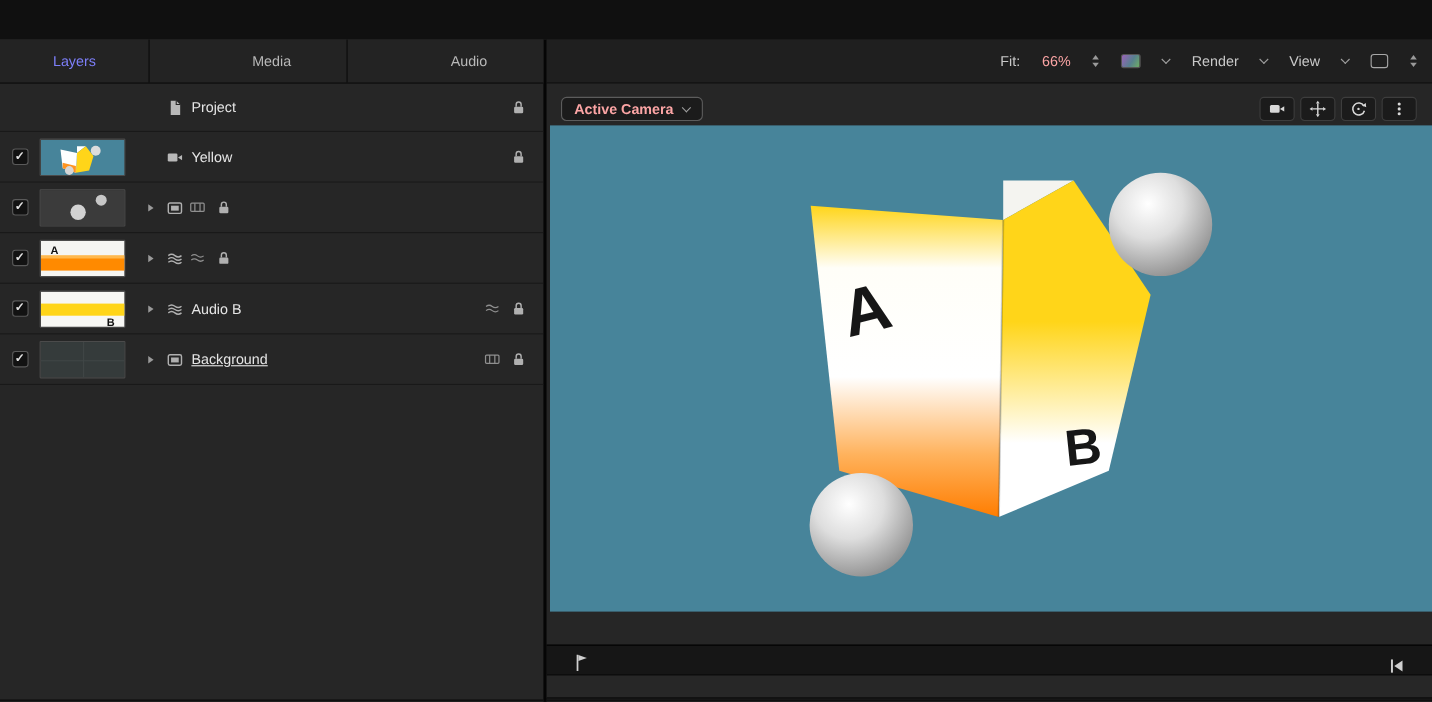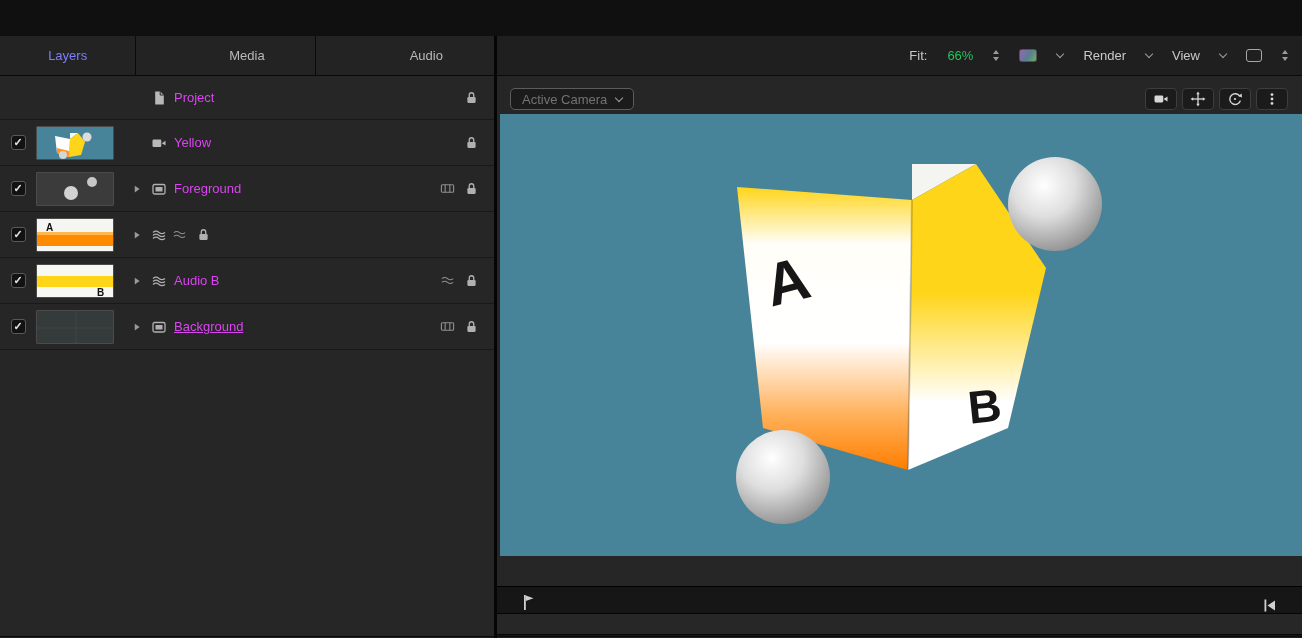--- a/index.html
+++ b/index.html
@@ -14,21 +14,21 @@
   .tab + .tab { border-left:1px solid #0a0a0a;padding-left:43px; }
   .tab.active { color:#7d7ffa; }
 
   .rows { flex:1; overflow:hidden; display:flex; flex-direction:column; }
   .row { height:46px; flex:none; display:flex; align-items:center; border-bottom:1px solid #191919; }
   .row.project { height:44px; }
   .slot-check { width:36px; display:flex; justify-content:center; flex:none; }
   .slot-thumb { width:92px; flex:none; display:flex; align-items:center; }
   .slot-disc { width:18px; flex:none; display:flex; justify-content:center; }
   .slot-icon { width:26px; flex:none; display:flex; justify-content:center; }
-  .rname { flex:1; font-size:13px; color:#d946ef; padding-left:2px; }
+  .rname { flex:1; font-size:13px; color:#e5e5e5; padding-left:2px; }
   .rname.underline { text-decoration:underline; }
   .badges { display:flex; align-items:center; gap:9px; padding-right:15px; flex:none; }
 
   .checkbox { width:15px; height:15px; background:#121212; border:1px solid #5a5a5a; border-radius:3px;
               display:flex; align-items:center; justify-content:center; }
   .checkbox .tick { color:#e3e3e3; font-size:11px; font-weight:bold; line-height:1; }
 
   .thumb { width:78px; height:34px; border:1px solid #4b4b4b; border-radius:1px; overflow:hidden; display:block; background:#333; }
   .thumb svg { display:block; }
 
@@ -38,41 +38,41 @@
              display:flex; align-items:center; padding:0 14px; gap:26px; }
   .lfooter .spacer { flex:1; }
   .lfooter .blue-group { display:flex; align-items:center; gap:22px; padding-right:6px; }
 
   
   .right { flex:1; display:flex; flex-direction:column; min-width:0; }
   .rheader { height:40px; flex:none; background:#1f1f1f; border-bottom:1px solid #0a0a0a;
              display:flex; align-items:center; justify-content:flex-end; gap:20px; padding-right:14px;
              font-size:13px; color:#c9c9c9; }
   .hitem { display:flex; align-items:center; gap:20px; }
-  .dim { color:#22c55e; }
+  .dim { color:#fca5a5; }
   .swatch { width:18px; height:13px; border-radius:2.5px; border:1px solid #555;
             background:linear-gradient(120deg,#9a63b8 0%,#57808f 55%,#6fae62 100%); }
   .frame-ico { width:16px; height:13px; border:1.4px solid #a8a8a8; border-radius:3px; }
 
   .chev { display:inline-block; width:6px; height:6px; border-right:1.6px solid #9e9e9e; border-bottom:1.6px solid #9e9e9e;
           transform:rotate(45deg); margin-top:-3px; }
   .chev.blue { border-color:#7d7ffa; }
   .chev.dimmed { border-color:#5e5e5e; }
   .stepper { display:inline-flex; flex-direction:column; gap:2.5px; }
   .stepper i { width:0; height:0; border-left:3.5px solid transparent; border-right:3.5px solid transparent; display:block; }
   .stepper .up { border-bottom:4.5px solid #9a9a9a; }
   .stepper .down { border-top:4.5px solid #9a9a9a; }
 
   .canvas-wrap { flex:1; position:relative; background:#262626; min-height:0; }
   .viewport { position:absolute; left:3px; right:0; top:38px; bottom:30px; background:#47849a; }
   .viewport svg { display:block; width:100%; height:100%; }
 
   .cam-btn { position:absolute; top:12px; left:13px; height:22px; display:flex; align-items:center; gap:9px;
              background:#1b1b1b; border:1px solid #5c5c5c; border-radius:5px; padding:0 11px;
-             color:#737373; font-size:13px; }
+             color:#fca5a5; font-size:13px;font-weight:bold; }
   .view-btns { position:absolute; top:12px; right:14px; display:flex; gap:5px; }
   .vbtn { width:32px; height:22px; background:#1b1b1b; border:1px solid #3d3d3d; border-radius:4px;
           display:flex; align-items:center; justify-content:center; }
 
   .timeline { height:50px; flex:none; background:#161616; border-top:1px solid #000; position:relative; }
   .scrolltrack { position:absolute; left:0; right:0; top:26px; height:22px; background:#272727;
                  border-top:1px solid #060606; border-bottom:1px solid #060606; }
   .playhead { position:absolute; left:27px; top:8px; }
   .endmark { position:absolute; right:26px; top:12px; }
 
@@ -172,21 +172,20 @@
           <svg width="12" height="12" viewBox="0 0 16 16">
             <polygon points="5,3.5 11.5,8 5,12.5" fill="#9a9a9a"></polygon>
           </svg>
         </div>
         <div class="slot-icon">
           <svg width="16" height="16" viewBox="0 0 16 16">
             <rect x="2" y="3.5" width="12" height="9.5" rx="1.5" fill="none" stroke="#b0b0b0" stroke-width="1.3"></rect>
             <rect x="4.5" y="6" width="7" height="4.5" fill="#b0b0b0"></rect>
           </svg>
         </div>
-        <div class="rname">Foreground</div>
         <div class="badges">
           <svg width="15" height="15" viewBox="0 0 16 16">
             <rect x="1.5" y="4" width="13" height="8" rx="1" fill="none" stroke="#8f8f8f" stroke-width="1.2"></rect>
             <line x1="5.5" y1="4" x2="5.5" y2="12" stroke="#8f8f8f" stroke-width="1.2"></line>
             <line x1="10.5" y1="4" x2="10.5" y2="12" stroke="#8f8f8f" stroke-width="1.2"></line>
           </svg>
           <svg width="15" height="16" viewBox="0 0 16 16">
             <path d="M5.6 7 V4.8 a2.4 2.4 0 0 1 4.8 0 V7" fill="none" stroke="#b0b0b0" stroke-width="1.4"></path>
             <rect x="3.6" y="7" width="8.8" height="6.2" rx="1.2" fill="#b0b0b0"></rect>
           </svg>

